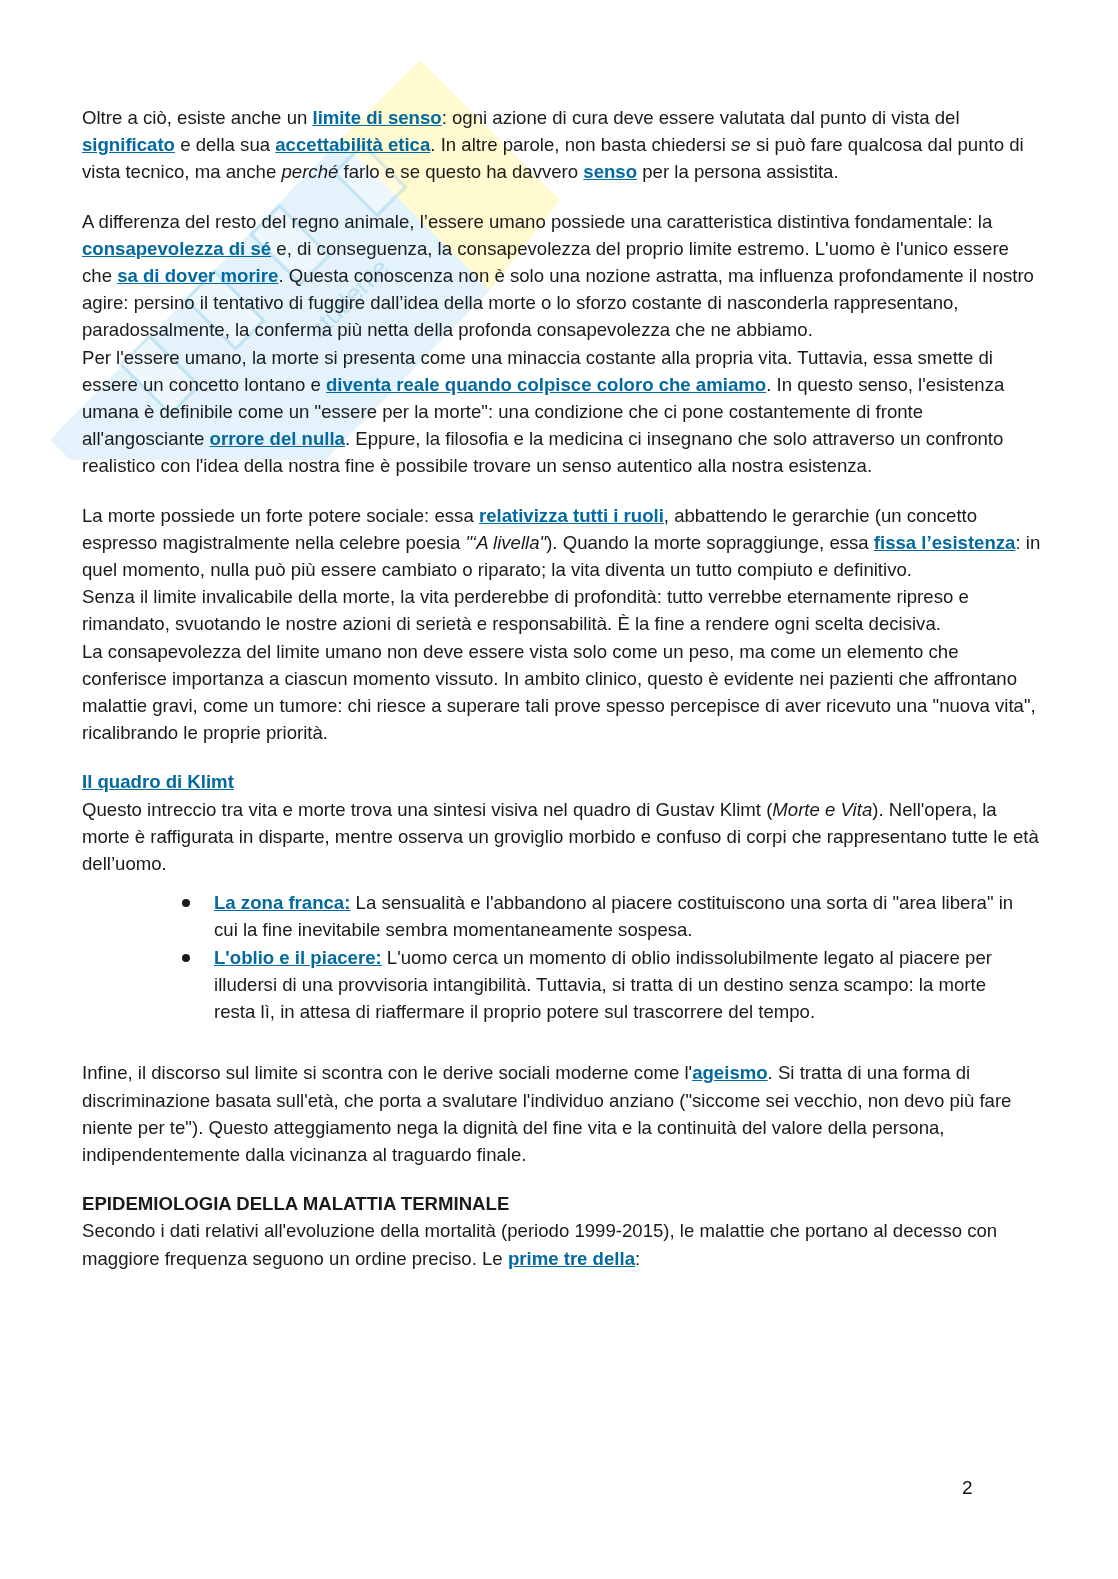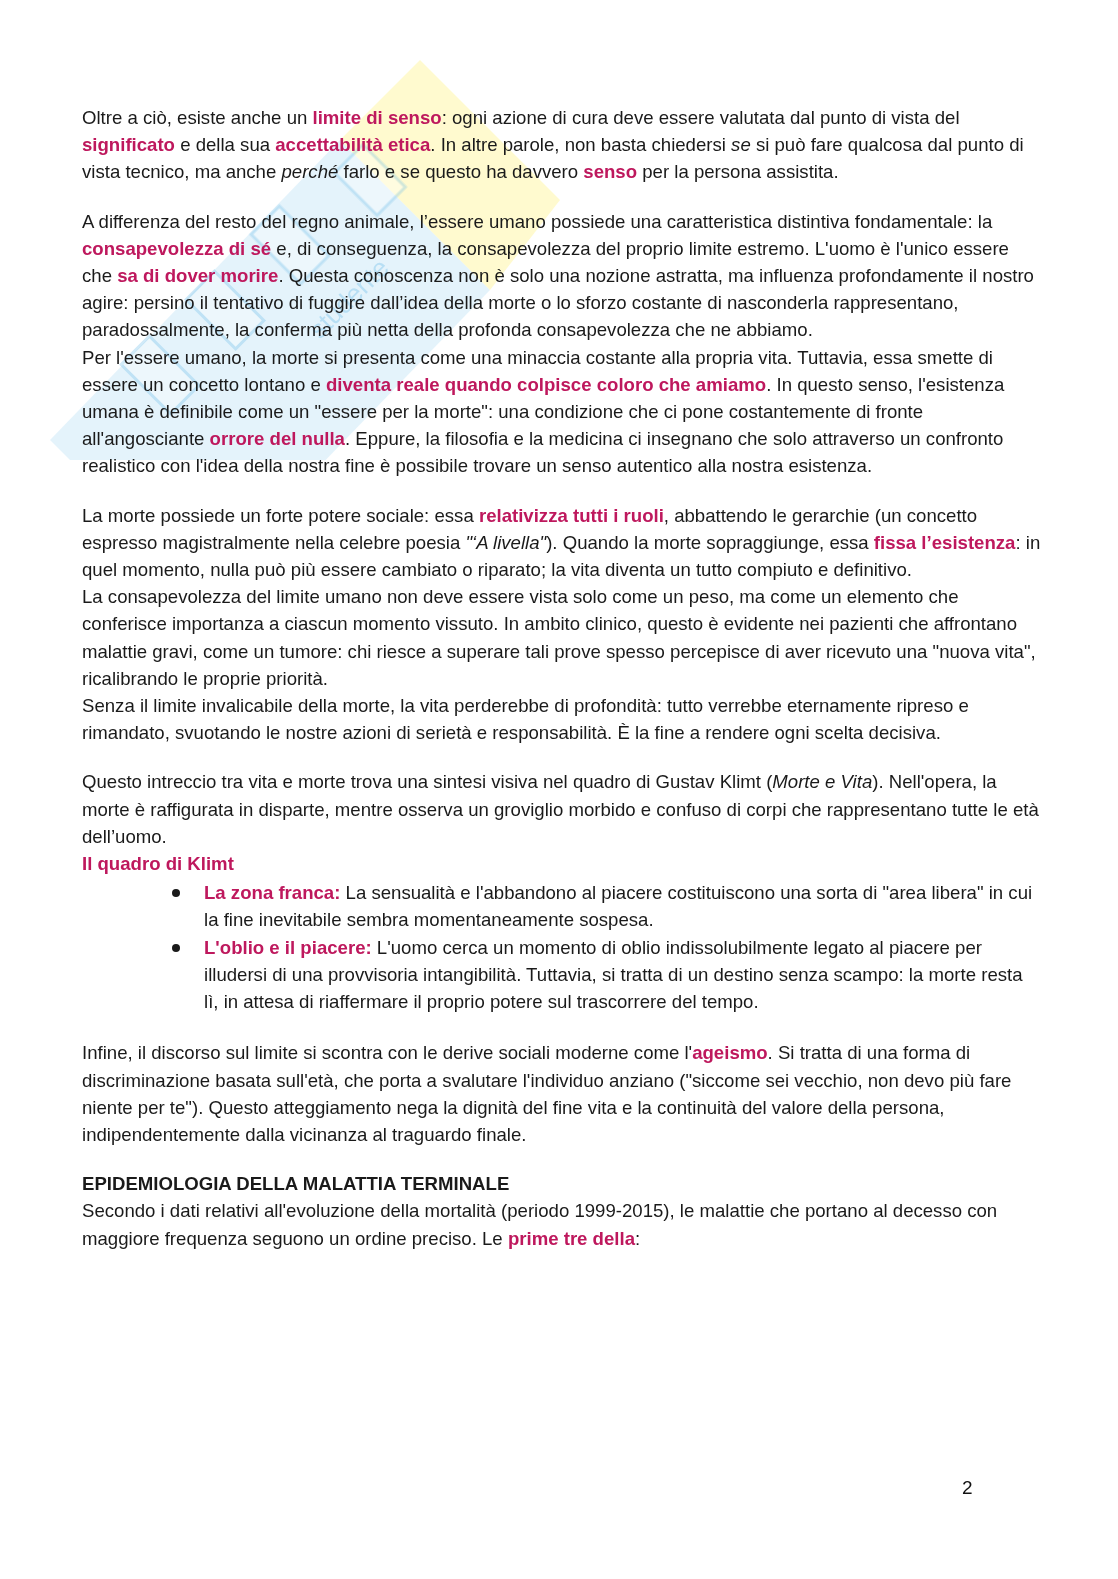--- a/index.html
+++ b/index.html
@@ -9,23 +9,23 @@
     background: #ffffff;
     font-family: "Liberation Sans", sans-serif;
     color: #1a1a1a;
     font-size: 18.6px;
     line-height: 27.2px;
   }
   .watermark { position: absolute; left: 20px; top: 40px; width: 620px; height: 420px; pointer-events: none; }
   .content { position: absolute; left: 82px; top: 104px; width: 960px; }
   p { margin: 0; }
   .gap { height: 22px; }
-  b { font-weight: bold; color: #be185d; }
+  b { font-weight: bold; color: #0369a1; text-decoration: underline; }
   i { font-style: italic; text-align: right; }
-  ul.bullets { list-style: none; margin: 2px; padding: 0 0 0 120px; }
+  ul.bullets { list-style: none; margin: 12px; padding: 0 0 0 120px; }
   ul.bullets li { position: relative; padding-left: 0; }
   ul.bullets li .dot {
     position: absolute; left: -32px; top: 10px; width: 8px; height: 8px;
     border-radius: 50%; background: #1a1a1a;
   }
   .section-caps { font-weight: bold; }
   .page-number { position: absolute; left: 962px; top: 1474px; font-size: 19px; color: #111; }
 </style>
 </head>
 <body>
@@ -59,31 +59,31 @@
     <p>
       <span>Per l'essere umano, la morte si presenta come una minaccia costante alla propria vita. Tuttavia, essa smette di essere un concetto lontano e </span><b>diventa reale quando colpisce coloro che amiamo</b><span>. In questo senso, l'esistenza umana è definibile come un "essere per la morte": una condizione che ci pone costantemente di fronte all'angosciante </span><b>orrore del nulla</b><span>. Eppure, la filosofia e la medicina ci insegnano che solo attraverso un confronto realistico con l'idea della nostra fine è possibile trovare un senso autentico alla nostra esistenza.</span>
     </p>
 
     <div class="gap"></div>
 
     <p>
       <span>La morte possiede un forte potere sociale: essa </span><b>relativizza tutti i ruoli</b><span>, abbattendo le gerarchie (un concetto espresso magistralmente nella celebre poesia </span><i>"‘A livella"</i><span>). Quando la morte sopraggiunge, essa </span><b>fissa l’esistenza</b><span>: in quel momento, nulla può più essere cambiato o riparato; la vita diventa un tutto compiuto e definitivo.</span>
     </p>
 
+    <p>Senza il limite invalicabile della morte, la vita perderebbe di profondità: tutto verrebbe eternamente ripreso e rimandato, svuotando le nostre azioni di serietà e responsabilità. È la fine a rendere ogni scelta decisiva.</p>
+
     <p>La consapevolezza del limite umano non deve essere vista solo come un peso, ma come un elemento che conferisce importanza a ciascun momento vissuto. In ambito clinico, questo è evidente nei pazienti che affrontano malattie gravi, come un tumore: chi riesce a superare tali prove spesso percepisce di aver ricevuto una "nuova vita", ricalibrando le proprie priorità.</p>
 
-    <p>Senza il limite invalicabile della morte, la vita perderebbe di profondità: tutto verrebbe eternamente ripreso e rimandato, svuotando le nostre azioni di serietà e responsabilità. È la fine a rendere ogni scelta decisiva.</p>
+    <div class="gap"></div>
 
-    <div class="gap"></div>
+    <p><b>Il quadro di Klimt</b></p>
 
     <p>
       <span>Questo intreccio tra vita e morte trova una sintesi visiva nel quadro di Gustav Klimt (</span><i>Morte e Vita</i><span>). Nell'opera, la morte è raffigurata in disparte, mentre osserva un groviglio morbido e confuso di corpi che rappresentano tutte le età dell’uomo.</span>
     </p>
-
-    <p><b>Il quadro di Klimt</b></p>
 
     <ul class="bullets">
       <li>
         <span class="dot"></span>
         <b>La zona franca:</b><span> La sensualità e l'abbandono al piacere costituiscono una sorta di "area libera" in cui la fine inevitabile sembra momentaneamente sospesa.</span>
       </li>
       <li>
         <span class="dot"></span>
         <b>L'oblio e il piacere:</b><span> L'uomo cerca un momento di oblio indissolubilmente legato al piacere per illudersi di una provvisoria intangibilità. Tuttavia, si tratta di un destino senza scampo: la morte resta lì, in attesa di riaffermare il proprio potere sul trascorrere del tempo.</span>
       </li>

